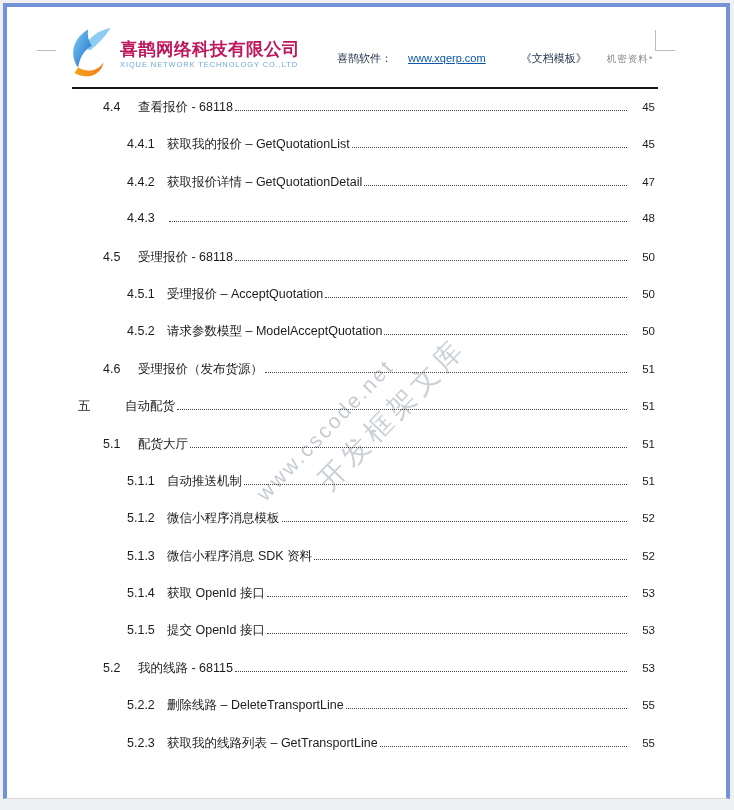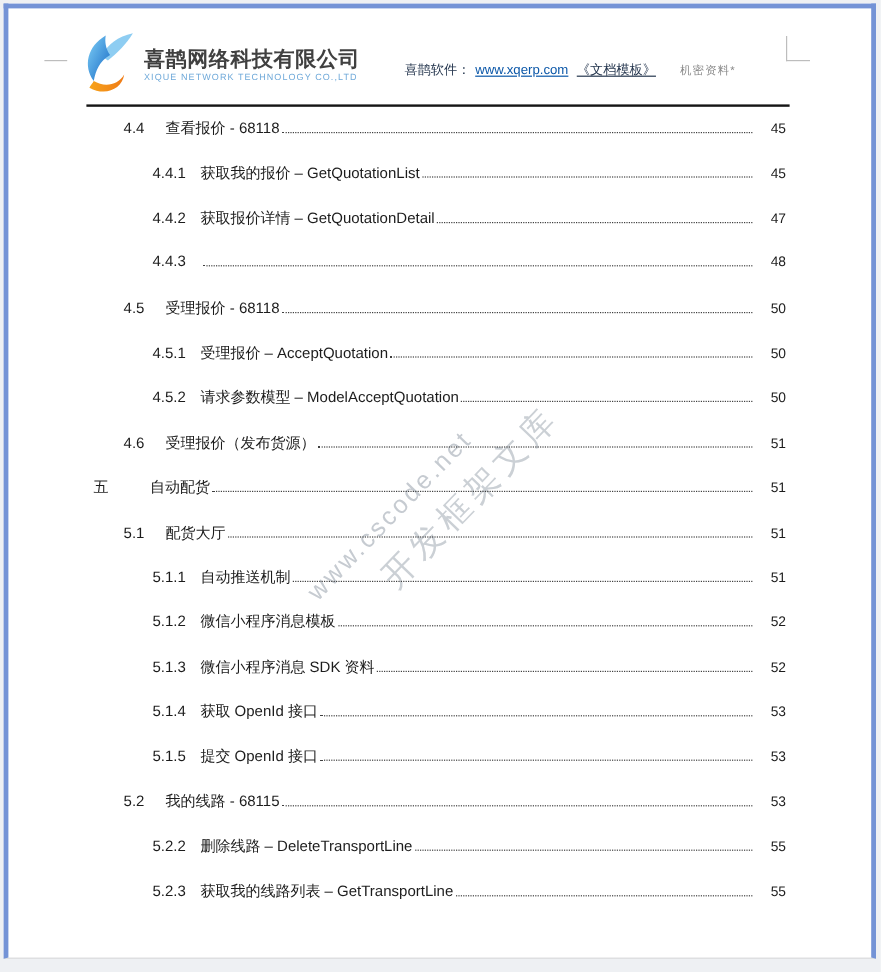--- a/index.html
+++ b/index.html
@@ -16,28 +16,28 @@
     background:#ffffff;
     border-top:4px solid #7493d6;
     border-left:4px solid #7493d6;
     border-right:4px solid #7493d6;
     border-bottom:1px solid #d6d8da;
   }
   
   .logo-wrap { position:absolute; left:53px; top:18px; display:flex; align-items:center; z-index:2; }
   .bird { width:58px; height:58px; }
   .logo-text { margin-left:2px; display:flex; flex-direction:column; }
-  .logo-cn { font-size:17.5px; font-weight:bold; color:#404040; letter-spacing:0.5px; line-height:20px; }
+  .logo-cn { font-size:17.5px; font-weight:bold; color:#be185d; letter-spacing:0.5px; line-height:20px; }
   .logo-en { font-size:7.5px; color:#6fa9d9; letter-spacing:0.9px; margin-top:1px; }
   .header-meta {
     position:absolute; left:330px; top:44px;
     font-size:11px; color:#26374f; white-space:nowrap; z-index:2;
   }
-  .header-meta .link { color:#0b57a8; text-decoration:underline; margin:0 4px; }
-  .header-meta .doc-type { color:#26374f; margin-left:3px;text-decoration:underline; }
+  .header-meta .link { color:#0b57a8; text-decoration:underline; margin:0 16px; }
+  .header-meta .doc-type { color:#26374f; margin-left:19px; }
   .header-meta .confidential { color:#8a8a8a; font-size:9.5px; margin-left:20px; letter-spacing:1px; }
   .header-rule {
     position:absolute; left:65px; top:80px; width:586px; height:2px;
     background:#151515; z-index:2;
   }
   
   .crop-left { position:absolute; left:30px; top:43px; width:19px; height:0; border-top:1px solid #bdbdbd; }
   .crop-right { position:absolute; left:648px; top:23px; width:20px; height:21px;
     border-left:1px solid #bdbdbd; border-bottom:1px solid #bdbdbd; }
   

